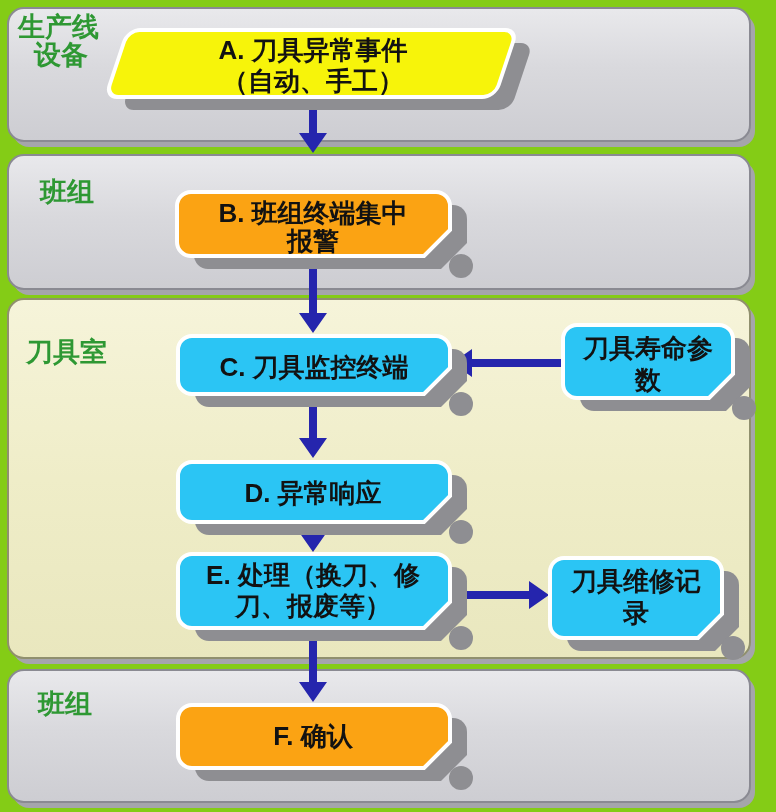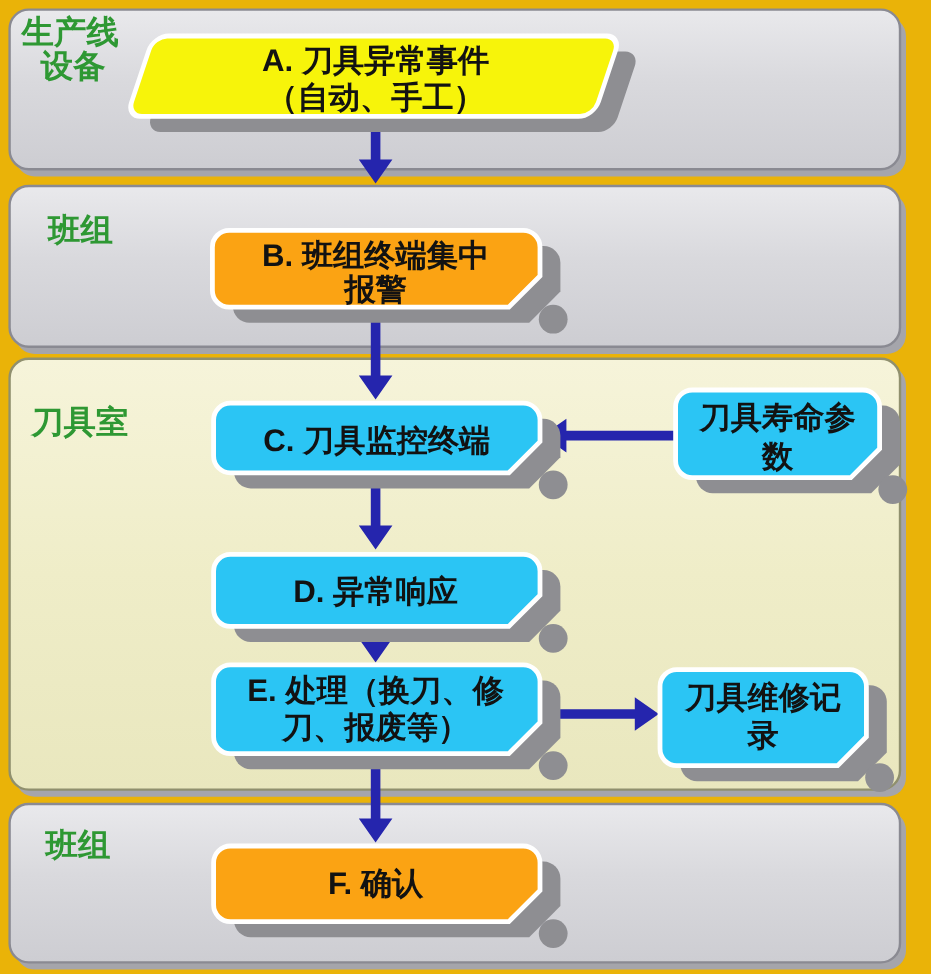--- a/index.html
+++ b/index.html
@@ -1,19 +1,19 @@
 <!DOCTYPE html>
 <html><head>
 <meta charset="utf-8">
 <style>
   html,body { margin:0; padding:0; background:#ffffff; }
   .stage {
     position:relative;
     width:776px; height:812px;
-    background:#eab308;
+    background:#84cc16;
     font-family:"Liberation Sans", sans-serif;
   }
   svg text {
     font-family:"Liberation Sans","DejaVu Sans",sans-serif;
     font-weight:bold;
   }
   .lane-label { font-size:27px; }
   .node-text  { font-size:26px; }
 </style>
 </head>

